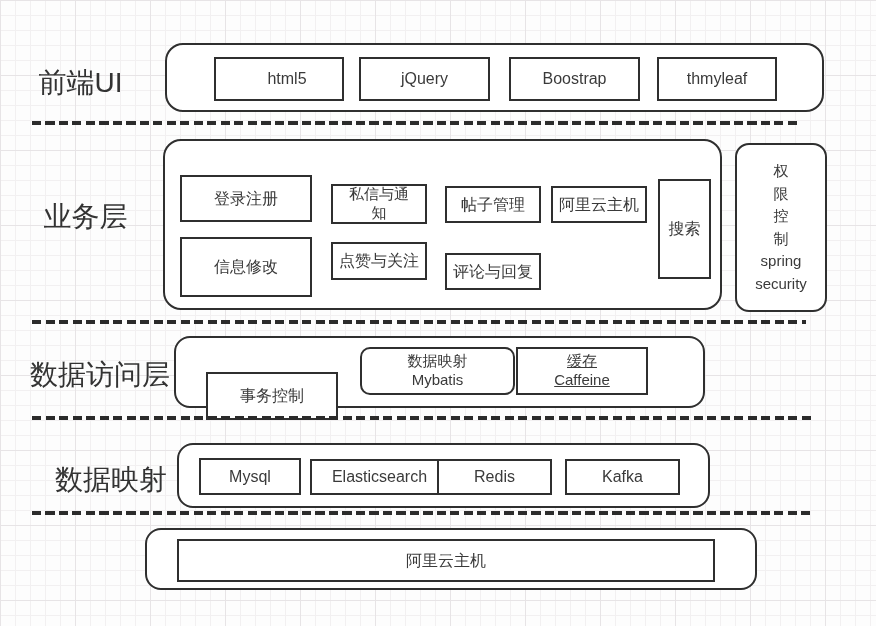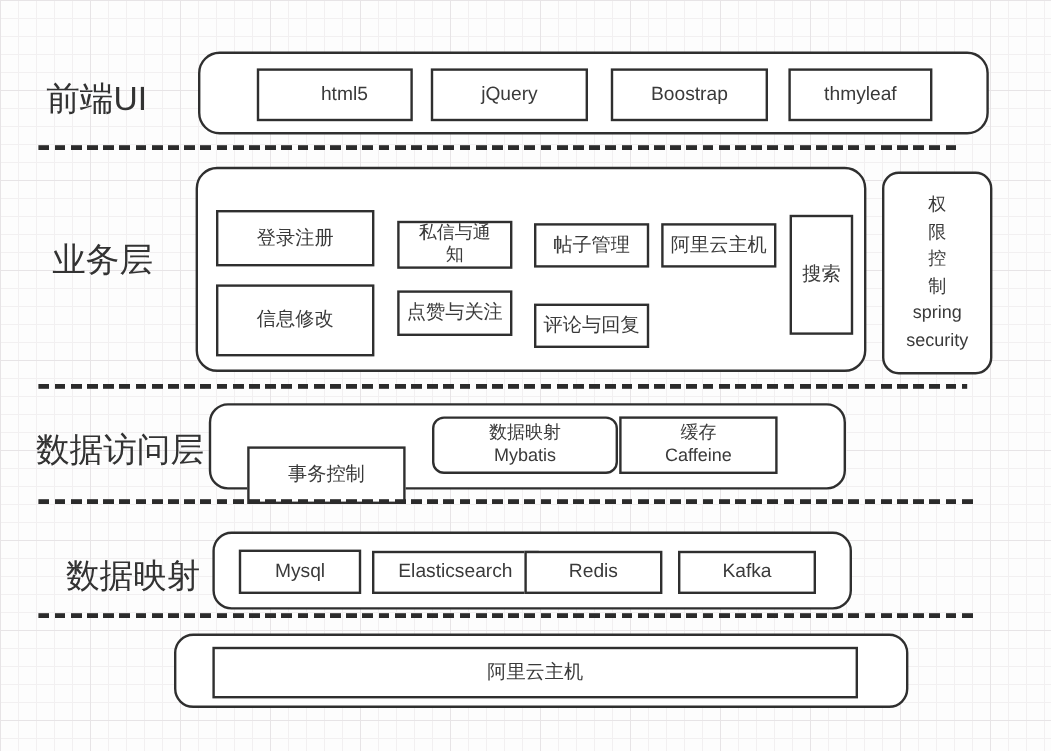--- a/index.html
+++ b/index.html
@@ -117,21 +117,21 @@
   <div class="divider" style="left:32px;top:320px;width:774px;"></div>
 
   <div class="layer-label" style="left:30px;top:356px;width:122px;">数据访问层</div>
 
   <div class="container" style="left:174px;top:336px;width:531px;height:72px;border-radius:16px;">
     <div class="box" style="left:30px;top:9px;width:132px;height:48px;margin-top:25px;">事务控制</div>
     <div class="box small" style="left:184px;top:9px;width:155px;height:48px;border-radius:10px;">
       <span class="line">数据映射</span>
       <span class="line">Mybatis</span>
     </div>
-    <div class="box small" style="left:340px;top:9px;width:132px;height:48px;">
+    <div class="box small" style="left:340px;top:9px;width:132px;height:48px;text-decoration:underline;">
       <span class="line">缓存</span>
       <span class="line">Caffeine</span>
     </div>
   </div>
 
   <div class="divider" style="left:32px;top:416px;width:780px;"></div>
 
   <div class="layer-label" style="left:55px;top:461px;width:98px;">数据映射</div>
 
   <div class="container" style="left:177px;top:443px;width:533px;height:65px;border-radius:16px;">

